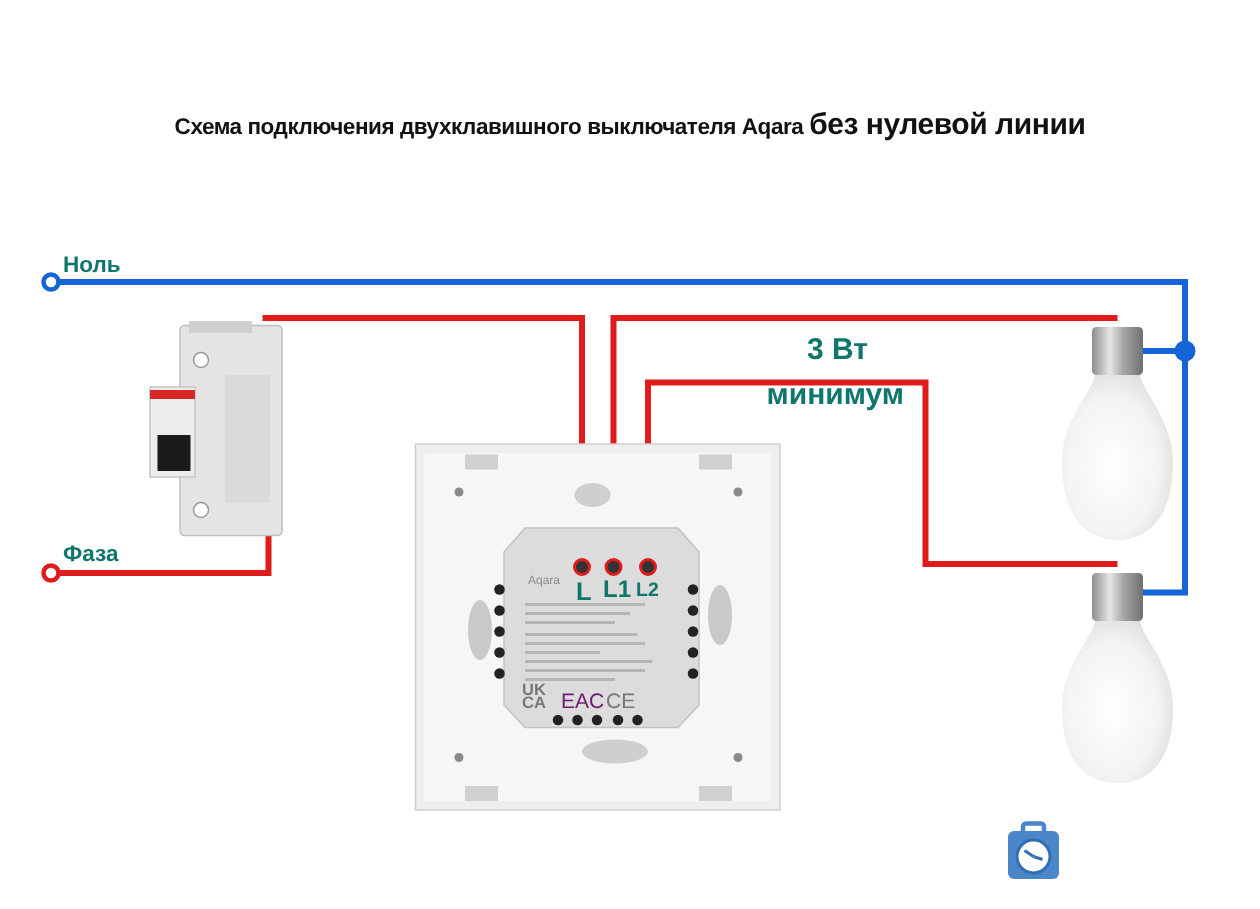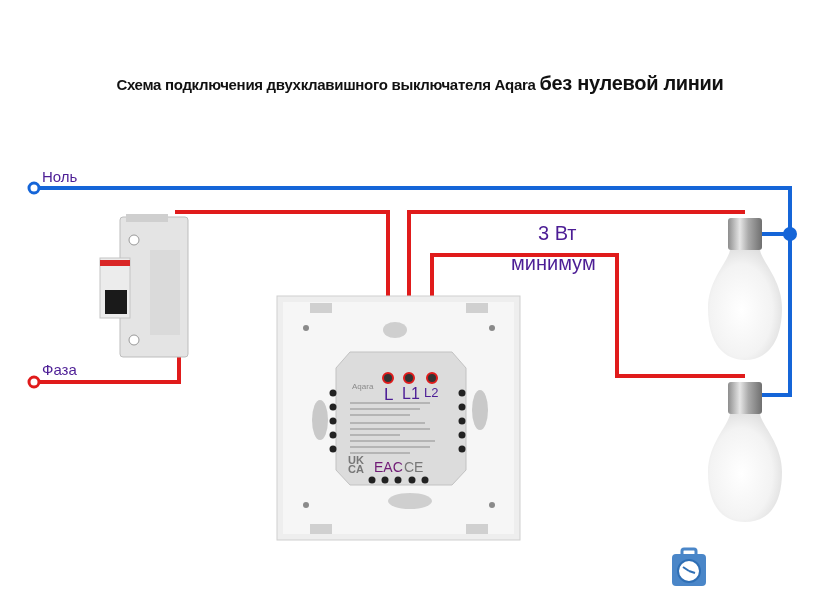--- a/index.html
+++ b/index.html
@@ -3,21 +3,21 @@
 <meta charset="utf-8">
 <style>
   html, body { margin: 0; padding: 0; background: #ffffff; }
   body { width: 840px; height: 606px; position: relative; overflow: hidden; font-family: "Liberation Sans", sans-serif; }
   .title {
     position: absolute; left: 0; top: 44px; width: 840px; text-align: center;
     font-family: "Liberation Sans", sans-serif; font-weight: bold; color: #111;
     font-size: 15px; letter-spacing: -0.3px; margin-top: 28px;
   }
   .title .big { font-size: 20px; }
-  .label { position: absolute; font-weight: normal; color: #4c1d95; font-family: "Liberation Sans", sans-serif; }
+  .label { position: absolute; font-weight: bold; color: #0f766e; font-family: "Liberation Sans", sans-serif; }
   svg.diagram { position: absolute; left: 0; top: 0; }
   .logo {
     position: absolute; left: 668px; top: 546px; display: flex; align-items: center;
   }
   .logo-text { font-family: "DejaVu Sans", sans-serif; color: #4a86c8; font-size: 22px; margin-left: 6px; letter-spacing: -0.5px; }
 </style>
 </head>
 <body>
 
 <div class="title">

